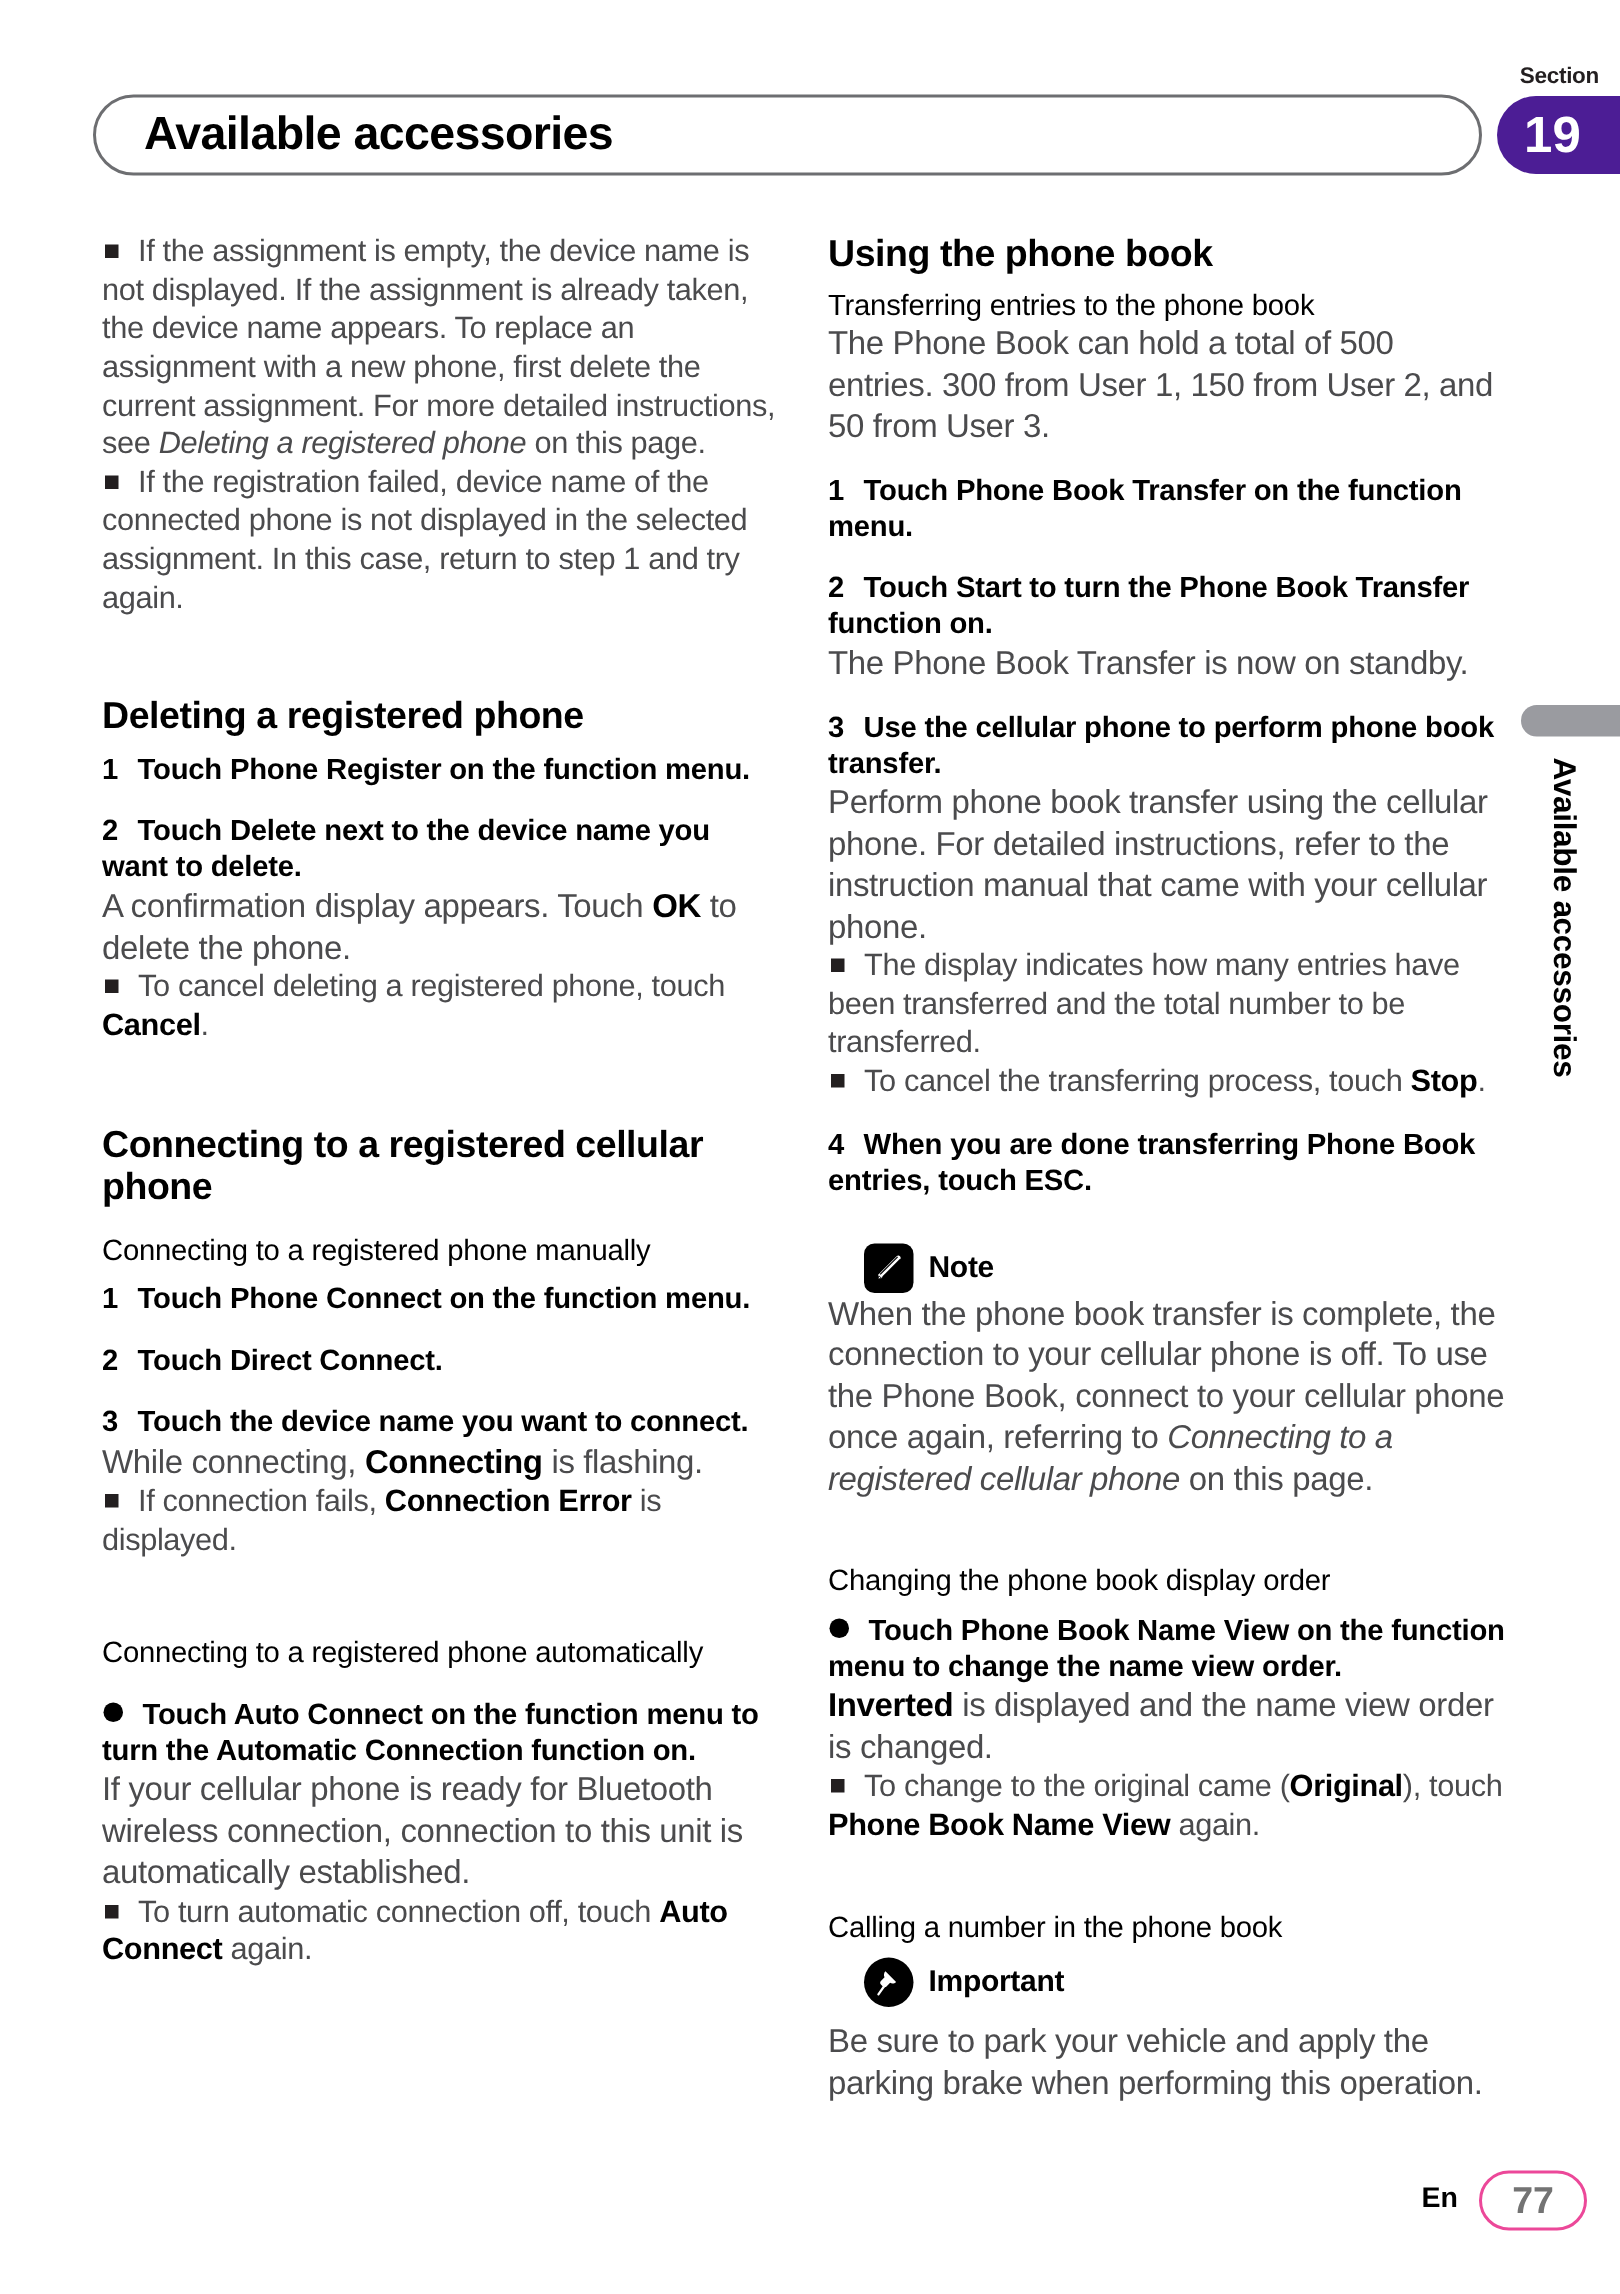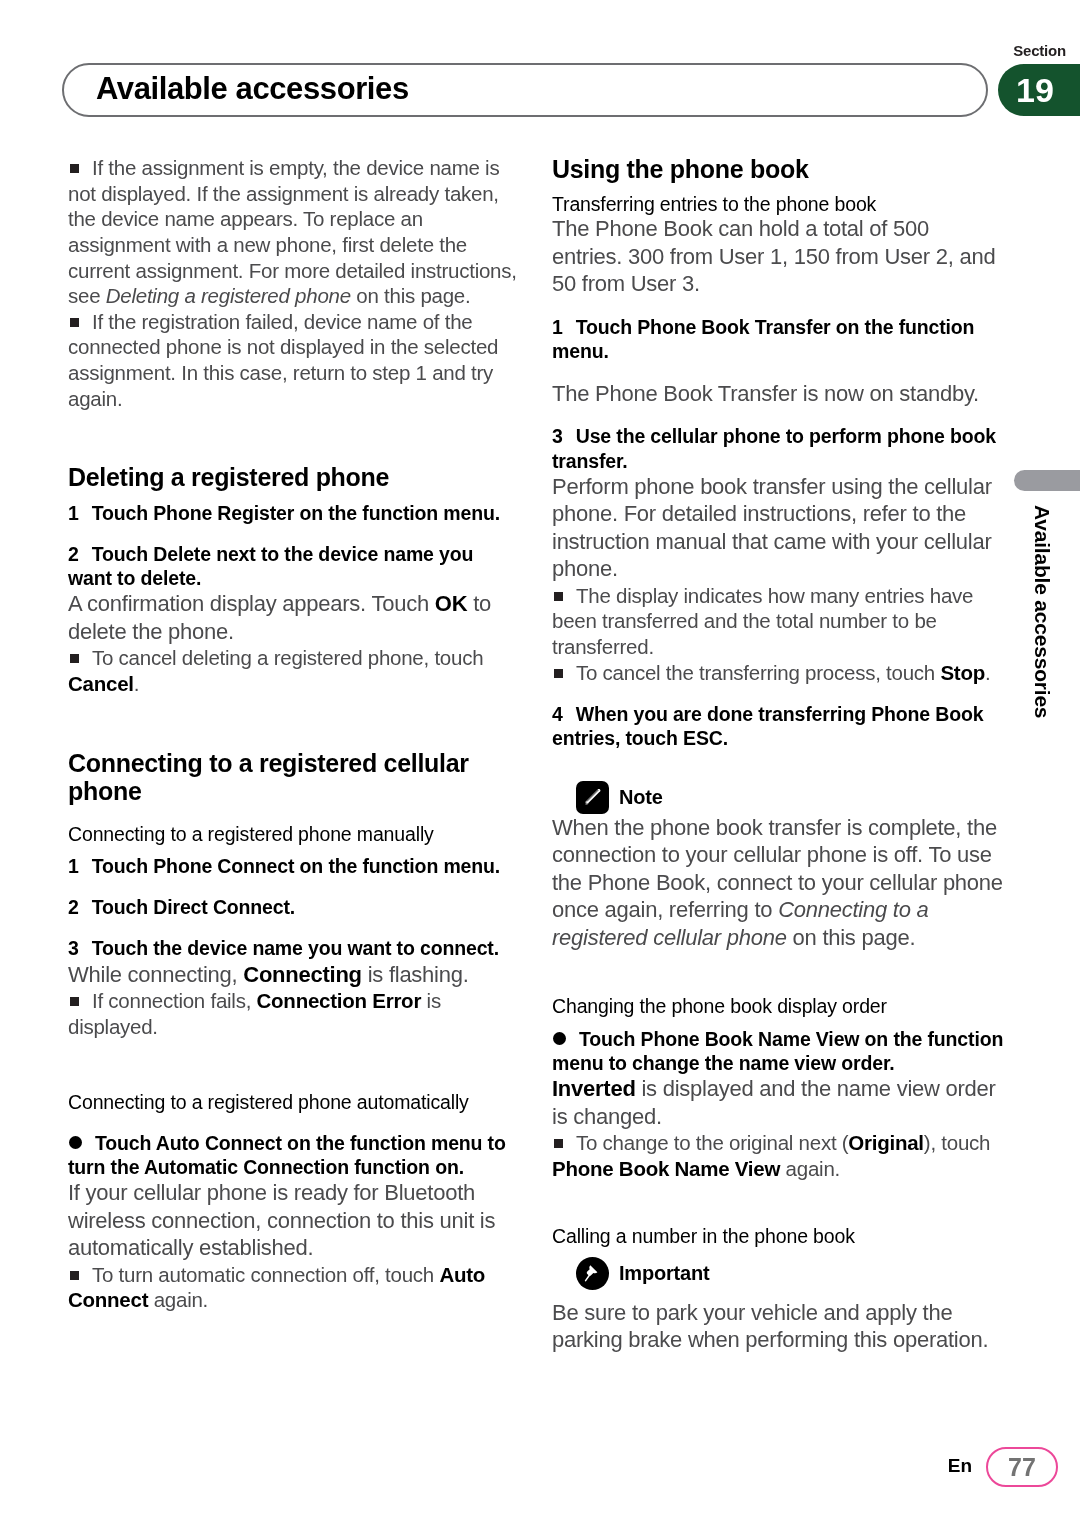--- a/index.html
+++ b/index.html
@@ -31,21 +31,21 @@
     color: #231f20;
     text-align: right;
     width: 110px;
   }
   .section-badge {
     position: absolute;
     right: 0;
     top: 64px;
     width: 82px;
     height: 52px;
-    background: #14532d;
+    background: #4c1d95;
     border-radius: 26px 0 0 26px;
     color: #ffffff;
     font-size: 34px;
     font-weight: bold;
     line-height: 52px;
     text-align: center;
     padding-right: 8px;
   }
   .title-pill {
     position: absolute;
@@ -302,20 +302,21 @@
   <h2 class="h1">Using the phone book</h2>
   <div class="sp-sm"></div>
 
   <h3 class="h2">Transferring entries to the phone book</h3>
   <p class="body">The Phone Book can hold a total of 500 entries. 300 from User 1, 150 from User 2, and 50 from User 3.</p>
 
   <div class="sp-md"></div>
   <p class="step"><span class="num">1</span><span>Touch Phone Book Transfer on the function menu.</span></p>
 
   <div class="sp-md"></div>
+  <p class="step"><span class="num">2</span><span>Touch Start to turn the Phone Book Transfer function on.</span></p>
   <p class="body">The Phone Book Transfer is now on standby.</p>
 
   <div class="sp-md"></div>
   <p class="step"><span class="num">3</span><span>Use the cellular phone to perform phone book transfer.</span></p>
   <p class="body">Perform phone book transfer using the cellular phone. For detailed instructions, refer to the instruction manual that came with your cellular phone.</p>
   <p class="bullet"><span class="sq"></span><span>The display indicates how many entries have been transferred and the total number to be transferred.</span></p>
   <p class="bullet"><span class="sq"></span><span>To cancel the transferring process, touch </span><b>Stop</b><span>.</span></p>
 
   <div class="sp-md"></div>
   <p class="step"><span class="num">4</span><span>When you are done transferring Phone Book entries, touch ESC.</span></p>
@@ -333,21 +334,21 @@
     <span class="notice-label">Note</span>
   </div>
   <p class="body note-body"><span>When the phone book transfer is complete, the connection to your cellular phone is off. To use the Phone Book, connect to your cellular phone once again, referring to </span><i>Connecting to a registered cellular phone</i><span> on this page.</span></p>
 
   <div class="sp-xl"></div>
   <h3 class="h2">Changing the phone book display order</h3>
   <div class="sp-sm"></div>
 
   <p class="step"><span class="dot"></span><span>Touch Phone Book Name View on the function menu to change the name view order.</span></p>
   <p class="body"><b>Inverted</b><span> is displayed and the name view order is changed.</span></p>
-  <p class="bullet"><span class="sq"></span><span>To change to the original next (</span><b>Original</b><span>), touch </span><b>Phone Book Name View</b><span> again.</span></p>
+  <p class="bullet"><span class="sq"></span><span>To change to the original came (</span><b>Original</b><span>), touch </span><b>Phone Book Name View</b><span> again.</span></p>
 
   <div class="sp-xl"></div>
   <h3 class="h2">Calling a number in the phone book</h3>
   <div class="sp-sm"></div>
 
   <div class="notice-head">
     <span class="icon-important">
       <svg width="24" height="24" viewBox="0 0 24 24" aria-hidden="true">
         <path d="M9.3 4.2 C8.2 5.3 8.0 6.9 8.7 8.2 L6.3 10.6 C5.6 11.3 5.6 12.3 6.3 13.0 L7.6 14.3 C8.3 15.0 9.3 15.0 10.0 14.3 L12.4 11.9 C13.7 12.6 15.3 12.4 16.4 11.3 Z" fill="#ffffff"></path>
         <path d="M8.9 13.5 L4.6 19.6" stroke="#ffffff" stroke-width="1.5" stroke-linecap="round" fill="none"></path>

